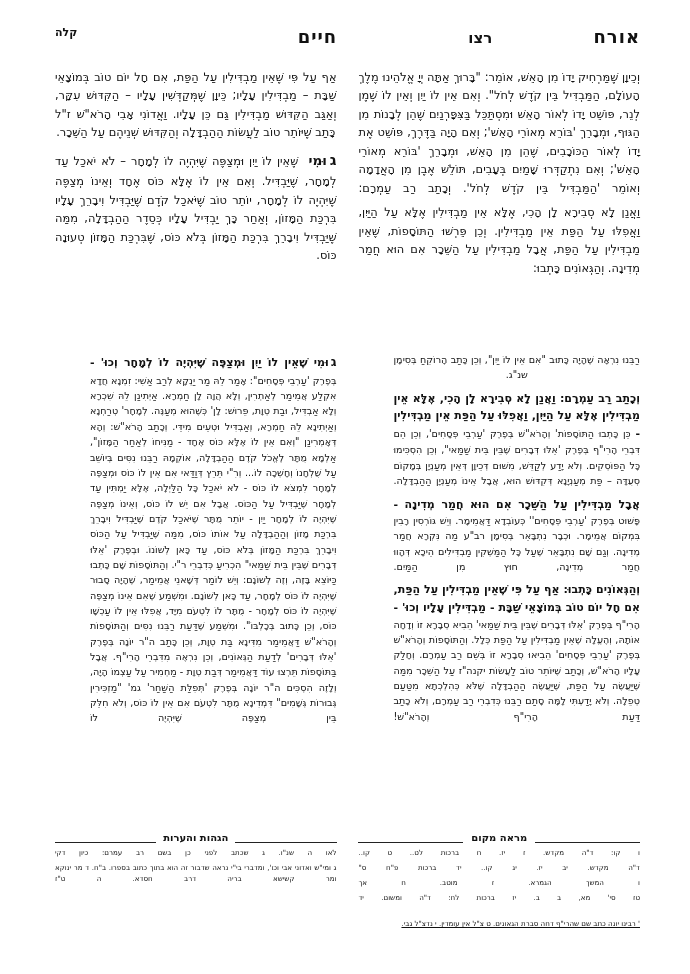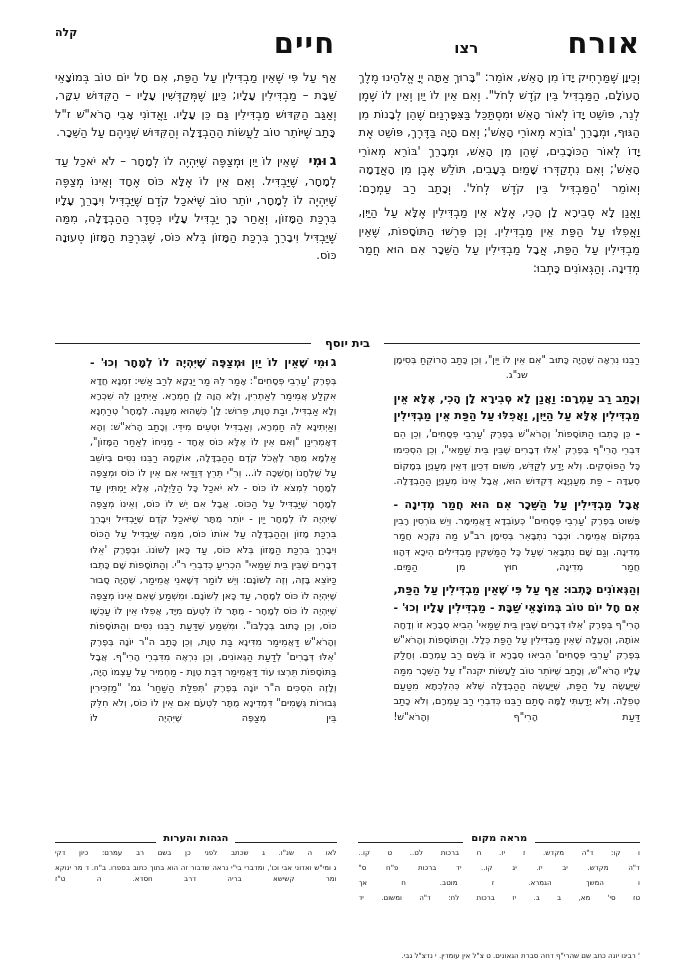--- a/index.html
+++ b/index.html
@@ -22,21 +22,21 @@
     position:absolute;
     top:26px;left:55px;right:50px;
     height:34px;
     display:flex;
     flex-direction:row;
     align-items:baseline;
     justify-content:space-between;
     direction:rtl;
   }
   .runhead .big{
-    font-size:29px;
+    font-size:18px;
     font-weight:bold;
     letter-spacing:1px;
     font-family:"DejaVu Sans",sans-serif;
   }
   .runhead .mid{
     font-size:15px;
     font-weight:bold;
     font-family:"DejaVu Sans",sans-serif;
     margin-left:30px;
   }
@@ -164,26 +164,27 @@
     width:284px;
     font-size:7.1px;
     line-height:1.55;
     text-align:justify;
     text-align-last:justify;
     direction:rtl;
   }
   .appcol p{margin:0 0 4px 0;}
   .footline{
     position:absolute;
-    top:951px;left:55px;right:50px;
+    top:919px;left:55px;right:50px;
     font-size:7.1px;
     line-height:1.5;
     direction:rtl;
     text-align:justify;
     text-align-last:right;
+    text-decoration:underline;
   }
 </style>
 </head>
 <body>
 
 <div class="page">
 
   <div class="runhead">
     <span class="big">אורח</span>
     <span class="mid">רצו</span>
@@ -199,25 +200,20 @@
       <p class="lastright">וַאֲנַן לָא סְבִירָא לָן הָכִי, אֶלָּא אֵין מַבְדִּילִין אֶלָּא עַל הַיַּיִן, וַאֲפִלּוּ עַל הַפַּת אֵין מַבְדִּילִין. וְכֵן פֵּרְשׁוּ הַתּוֹסָפוֹת, שֶׁאֵין מַבְדִּילִין עַל הַפַּת, אֲבָל מַבְדִּילִין עַל הַשֵּׁכָר אִם הוּא חֲמַר מְדִינָה. וְהַגְּאוֹנִים כָּתְבוּ:</p>
     </div>
 
     <div class="maincol">
       <p class="last">אַף עַל פִּי שֶׁאֵין מַבְדִּילִין עַל הַפַּת, אִם חָל יוֹם טוֹב בְּמוֹצָאֵי שַׁבָּת – מַבְדִּילִין עָלָיו; כֵּיוָן שֶׁמְּקַדְּשִׁין עָלָיו – הַקִּדּוּשׁ עִקָּר, וְאַגַּב הַקִּדּוּשׁ מַבְדִּילִין גַּם כֵּן עָלָיו. וַאֲדוֹנִי אָבִי הָרֹא"שׁ ז"ל כָּתַב שֶׁיּוֹתֵר טוֹב לַעֲשׂוֹת הַהַבְדָּלָה וְהַקִּדּוּשׁ שְׁנֵיהֶם עַל הַשֵּׁכָר.</p>
       <p><span class="secnum">ג</span><span class="seclead">וּמִי</span>&nbsp;&nbsp;<span>שֶׁאֵין לוֹ יַיִן וּמְצַפֶּה שֶׁיִּהְיֶה לוֹ לְמָחָר – לֹא יֹאכַל עַד לְמָחָר, שֶׁיַּבְדִּיל. וְאִם אֵין לוֹ אֶלָּא כּוֹס אֶחָד וְאֵינוֹ מְצַפֶּה שֶׁיִּהְיֶה לוֹ לְמָחָר, יוֹתֵר טוֹב שֶׁיֹּאכַל קֹדֶם שֶׁיַּבְדִּיל וִיבָרֵךְ עָלָיו בִּרְכַּת הַמָּזוֹן, וְאַחַר כָּךְ יַבְדִּיל עָלָיו כְּסֵדֶר הַהַבְדָּלָה, מִמַּה שֶׁיַּבְדִּיל וִיבָרֵךְ בִּרְכַּת הַמָּזוֹן בְּלֹא כּוֹס, שֶׁבִּרְכַּת הַמָּזוֹן טְעוּנָה כּוֹס.</span></p>
     </div>
 
   </div>
 
-  <div class="rulebar" id="by-rule">
-    <span class="line"></span>
-    <span class="cap">בית יוסף</span>
-    <span class="line"></span>
-  </div>
 
   <div class="bybody">
 
     <div class="bycol">
       <p class="ctr">רַבֵּנוּ נִרְאָה שֶׁהָיָה כָּתוּב "אִם אֵין לוֹ יַיִן", וְכֵן כָּתַב הָרוֹקֵחַ בְּסִימָן שנ"ג.</p>
       <p><span class="lemma">וְכָתַב רַב עַמְרָם: וַאֲנַן לָא סְבִירָא לָן הָכִי, אֶלָּא אֵין מַבְדִּילִין אֶלָּא עַל הַיַּיִן, וַאֲפִלּוּ עַל הַפַּת אֵין מַבְדִּילִין -</span> <span>כֵּן כָּתְבוּ הַתּוֹסָפוֹת' וְהָרֹא"שׁ בְּפֶרֶק 'עַרְבֵי פְּסָחִים', וְכֵן הֵם דִּבְרֵי הָרִי"ף בְּפֶרֶק 'אֵלּוּ דְּבָרִים שֶׁבֵּין בֵּית שַׁמַּאי", וְכֵן הִסְכִּימוּ כָּל הַפּוֹסְקִים. וְלֹא יָדַע לְקַדֵּשׁ, מִשּׁוּם דְּכֵיוָן דְּאֵין מְעַנְיָן בְּמָקוֹם סְעֻדָּה – פַּת מְעַנְיָנָא דְּקִדּוּשׁ הוּא, אֲבָל אֵינוֹ מְעַנְיָן הַהַבְדָּלָה.</span></p>
       <p><span class="lemma">אֲבָל מַבְדִּילִין עַל הַשֵּׁכָר אִם הוּא חֲמַר מְדִינָה -</span> <span>פָּשׁוּט בְּפֶרֶק 'עַרְבֵי פְּסָחִים'' כְּעוֹבְדָא דַּאֲמֵימָר. וְיֵשׁ גּוֹרְסִין רָבִין בִּמְקוֹם אֲמֵימָר. וּכְבָר נִתְבָּאֵר בְּסִימָן רב"ע מַה נִּקְרָא חֲמַר מְדִינָה. וְגַם שָׁם נִתְבָּאֵר שֶׁעַל כָּל הַמַּשְׁקִין מַבְדִּילִים הֵיכָא דְּהָווּ חֲמַר מְדִינָה, חוּץ מִן הַמַּיִם.</span></p>
       <p><span class="lemma">וְהַגְּאוֹנִים כָּתְבוּ: אַף עַל פִּי שֶׁאֵין מַבְדִּילִין עַל הַפַּת, אִם חָל יוֹם טוֹב בְּמוֹצָאֵי שַׁבָּת - מַבְדִּילִין עָלָיו וְכוּ' -</span> <span>הָרִי"ף בְּפֶרֶק 'אֵלּוּ דְּבָרִים שֶׁבֵּין בֵּית שַׁמַּאי' הֵבִיא סְבָרָא זוֹ וְדָחָה אוֹתָהּ, וְהֶעֱלָה שֶׁאֵין מַבְדִּילִין עַל הַפַּת כְּלָל. וְהַתּוֹסָפוֹת וְהָרֹא"שׁ בְּפֶרֶק 'עַרְבֵי פְּסָחִים' הֵבִיאוּ סְבָרָא זוֹ בְּשֵׁם רַב עַמְרָם. וְחָלַק עָלָיו הָרֹא"שׁ, וְכָתַב שֶׁיּוֹתֵר טוֹב לַעֲשׂוֹת יקנה"ז עַל הַשֵּׁכָר מִמַּה שֶׁיַּעֲשֶׂה עַל הַפַּת, שֶׁיַּעֲשֶׂה הַהַבְדָּלָה שֶׁלֹּא כְּהִלְכְתָא מִטַּעַם טְפֵלָה. וְלֹא יָדַעְתִּי לָמָּה סָתַם רַבֵּנוּ כְּדִבְרֵי רַב עַמְרָם, וְלֹא כָתַב דַּעַת הָרִי"ף וְהָרֹא"שׁ!</span></p>
     </div>
 

